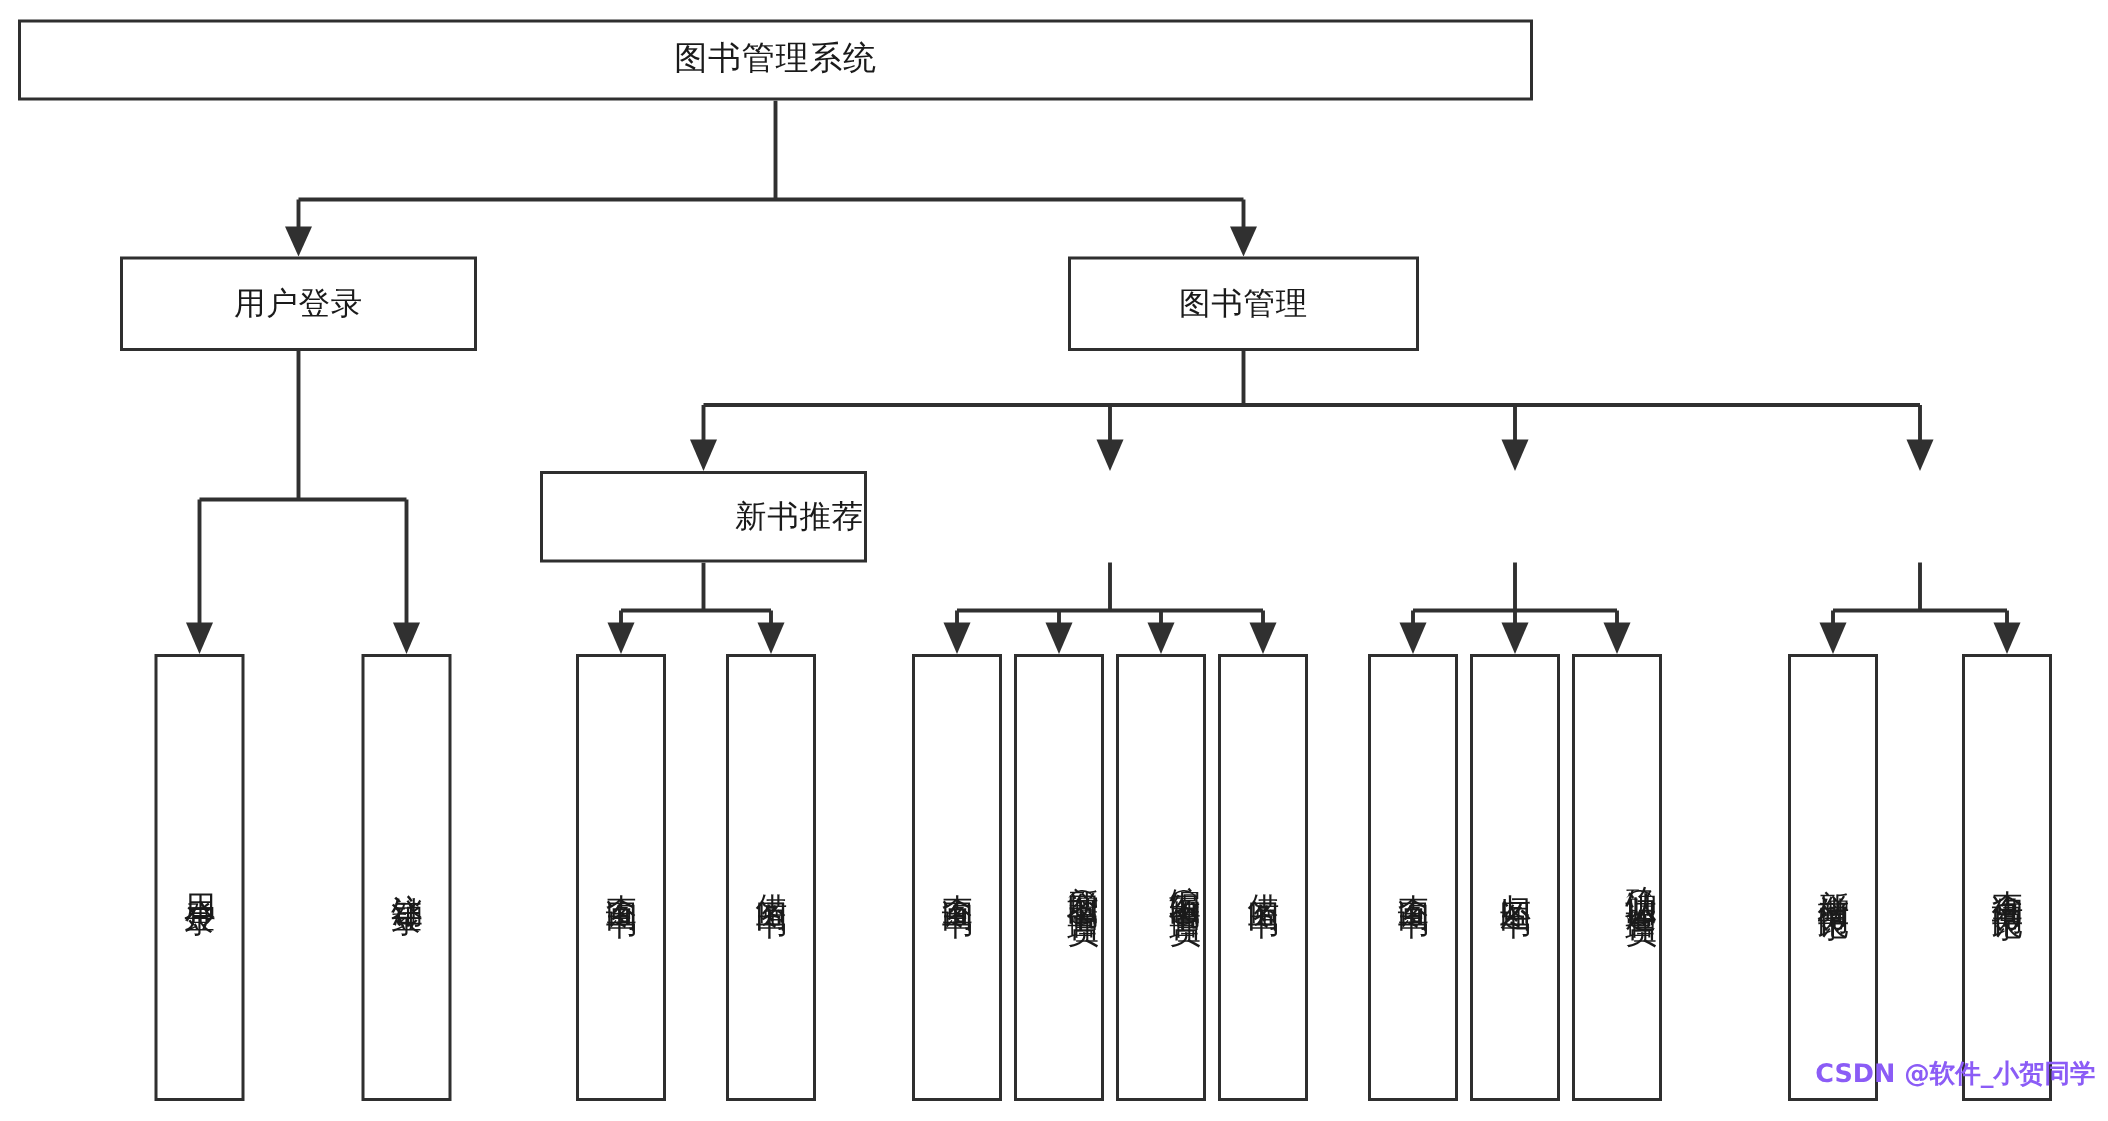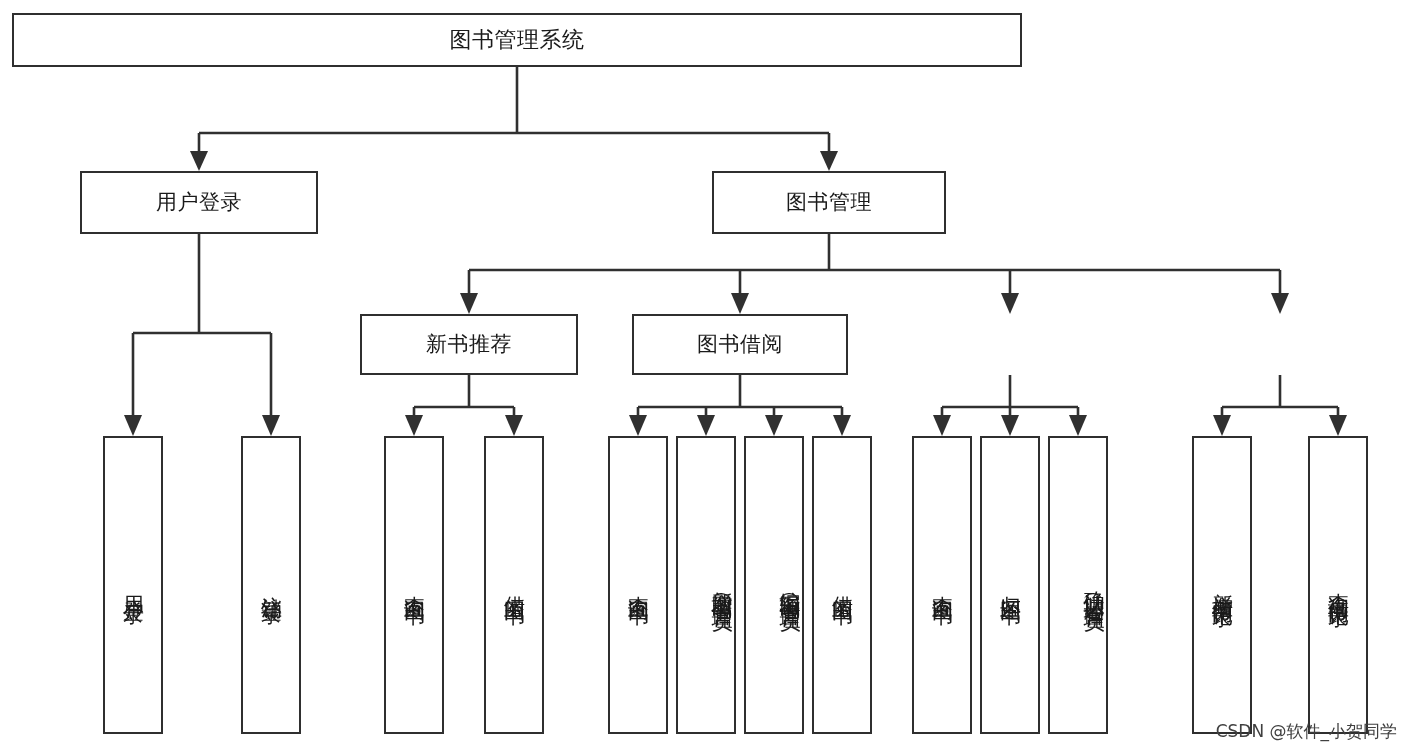--- a/index.html
+++ b/index.html
@@ -72,25 +72,26 @@
     align-items: flex-start;
     padding-top: 4px;
   }
   .node.vertical .vlabel {
     display: block;
   }
   
   #watermark {
     position: absolute;
     right: 8px;
-    bottom: 4px;
+    bottom: 20px;
     font-size: 17px;
-    color: #404040;
+    color: #8b5cf6;
     white-space: nowrap;
     user-select: none;
+    font-weight: bold;
   }
 </style>
 </head>
 <body>
 
 <div id="diagram-canvas">
 
   <svg id="connector-layer" viewBox="0 0 1405 747" width="1405" height="747" xmlns="http://www.w3.org/2000/svg">
 
     <line x1="517" y1="67" x2="517" y2="133"></line>
@@ -160,27 +161,24 @@
   </div>
 
   <div class="node horizontal" style="left:80px; top:171px; width:238px; height:63px;">
     <span>用户登录</span>
   </div>
 
   <div class="node horizontal" style="left:712px; top:171px; width:234px; height:63px;">
     <span>图书管理</span>
   </div>
 
-  <div class="node horizontal" style="left:360px; top:314px; width:218px; height:61px;">
+  <div class="node horizontal" style="left:360px; top:314px; width:218px; height:61px;justify-content:flex-end;">
     <span>新书推荐</span>
   </div>
 
-  <div class="node horizontal" style="left:632px; top:314px; width:216px; height:61px;">
-    <span>图书借阅</span>
-  </div>
 
 
 
   <div class="node vertical" style="left:103px; top:436px; width:60px; height:298px; align-items:center; padding-top:0;">
     <span class="vlabel">用户登录</span>
   </div>
 
   <div class="node vertical" style="left:241px; top:436px; width:60px; height:298px; align-items:center; padding-top:0;">
     <span class="vlabel">注销登录</span>
   </div>

